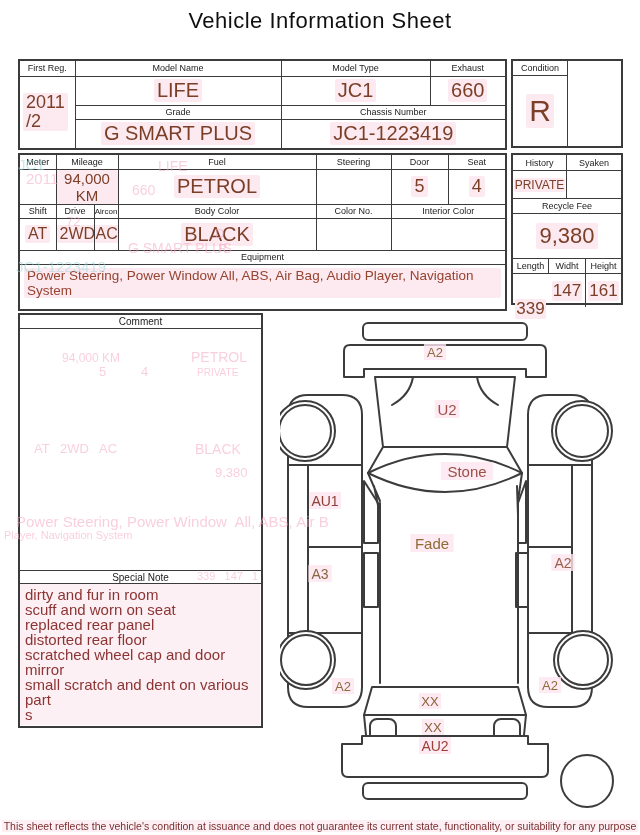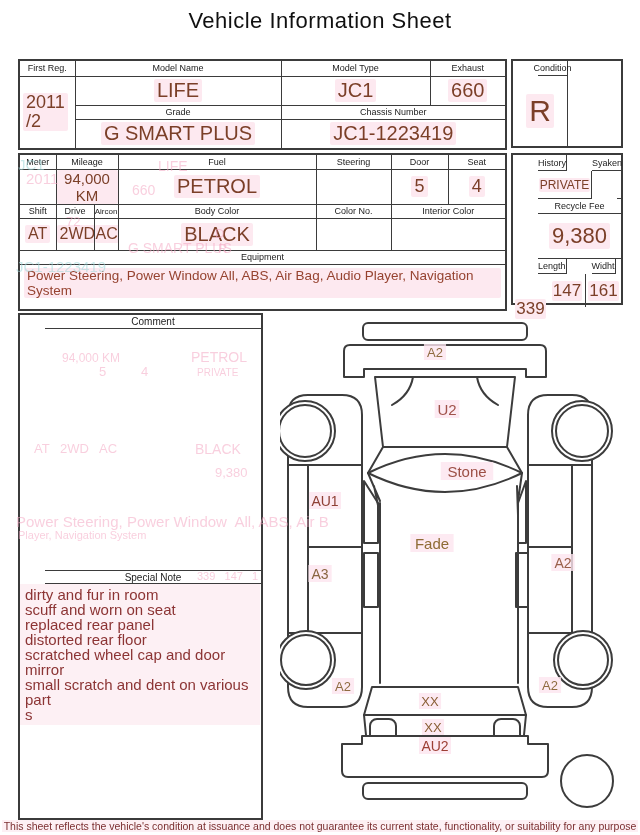--- a/index.html
+++ b/index.html
@@ -10,21 +10,21 @@
   table{border-collapse:collapse;position:absolute;table-layout:fixed;background:#fff;
         border:2px solid #3b3b3b;}
   td{border:1px solid #3b3b3b;padding:0;overflow:hidden;margin-left:20px;}
   .hdr{font-size:9px;color:#1b1b1b;text-align:center;vertical-align:middle;}
   .val{color:#7b3f28;text-align:center;vertical-align:middle;}
   .hl{display:inline-block;background:#fde9f0;padding:0 3px;border-radius:2px;}
   .panel{position:absolute;border:2px solid #3b3b3b;box-sizing:border-box;background:#fff;}
   .row{display:flex;}
   .cell{box-sizing:border-box;display:flex;align-items:center;justify-content:center;}
   .br{border-right:1px solid #3b3b3b;}
-  .bb{border-bottom:1px solid #3b3b3b;margin-left:25px;}
+  .bb{border-bottom:1px solid #3b3b3b;}
   .bt{border-top:1px solid #3b3b3b;}
   .note-text{font-size:15px;line-height:15px;color:#8c3434;padding:3px 5px;
              white-space:pre-line;background:#fdf0f4;width:fit-content;max-width:230px;}
   .footer{position:absolute;top:820px;left:0;right:0;text-align:center;
           font-size:10.5px;color:#7b2f30;}
   .footer span{background:#fdf0f4;padding:0 2px;}
   .ghost{position:absolute;color:#f4a9c4;opacity:.55;pointer-events:none;
          white-space:pre;z-index:5;}
   .ghost.cyan{color:#9fd8da;}
   svg text{font-family:"Liberation Sans",sans-serif;}
@@ -155,21 +155,21 @@
         </div>
       <div class="cell br val" style="width:37px;font-size:17px;">
           <span class="hl" style="padding:0 1px;">147</span>
         </div>
       <div class="cell val" style="flex:1;font-size:17px;">
           <span class="hl" style="padding:0 1px;">161</span>
         </div>
     </div>
   </div>
 
-  <div class="panel" style="left:18px;top:313px;width:245px;height:507px;">
+  <div class="panel" style="left:18px;top:313px;width:245px;height:415px;">
     <div class="cell bb hdr" style="height:14px;font-size:10px;">Comment</div>
     <div style="height:241px;"></div>
     <div class="cell bt bb hdr" style="height:14px;font-size:10px;">Special Note</div>
     <div>
       <div class="note-text">dirty and fur in room
 scuff and worn on seat
 replaced rear panel
 distorted rear floor
 scratched wheel cap and door mirror
 small scratch and dent on various part
@@ -263,15 +263,15 @@
     <div class="ghost" style="left: 99px; top: 364px; font-size: 13px;">5</div>
     <div class="ghost" style="left: 141px; top: 364px; font-size: 13px;">4</div>
     <div class="ghost" style="left: 191px; top: 349px; font-size: 14px;">PETROL</div>
     <div class="ghost" style="left: 197px; top: 367px; font-size: 10px;">PRIVATE</div>
     <div class="ghost" style="left: 34px; top: 441px; font-size: 13px;">AT</div>
     <div class="ghost" style="left: 60px; top: 441px; font-size: 13px;">2WD</div>
     <div class="ghost" style="left: 99px; top: 441px; font-size: 13px;">AC</div>
     <div class="ghost" style="left: 195px; top: 441px; font-size: 14px;">BLACK</div>
     <div class="ghost" style="left: 215px; top: 465px; font-size: 13px;">9,380</div>
     <div class="ghost" style="left: 16px; top: 513px; font-size: 15px;">Power Steering, Power Window  All, ABS, Air B</div>
-    <div class="ghost" style="left: 4px; top: 529px; font-size: 11px; margin-left: 14px;">Player, Navigation System</div>
+    <div class="ghost" style="left: 4px; top: 529px; font-size: 11px;">Player, Navigation System</div>
     <div class="ghost" style="left: 197px; top: 570px; font-size: 11px;">339   147   1</div>
   </div>
 
 </body></html>

